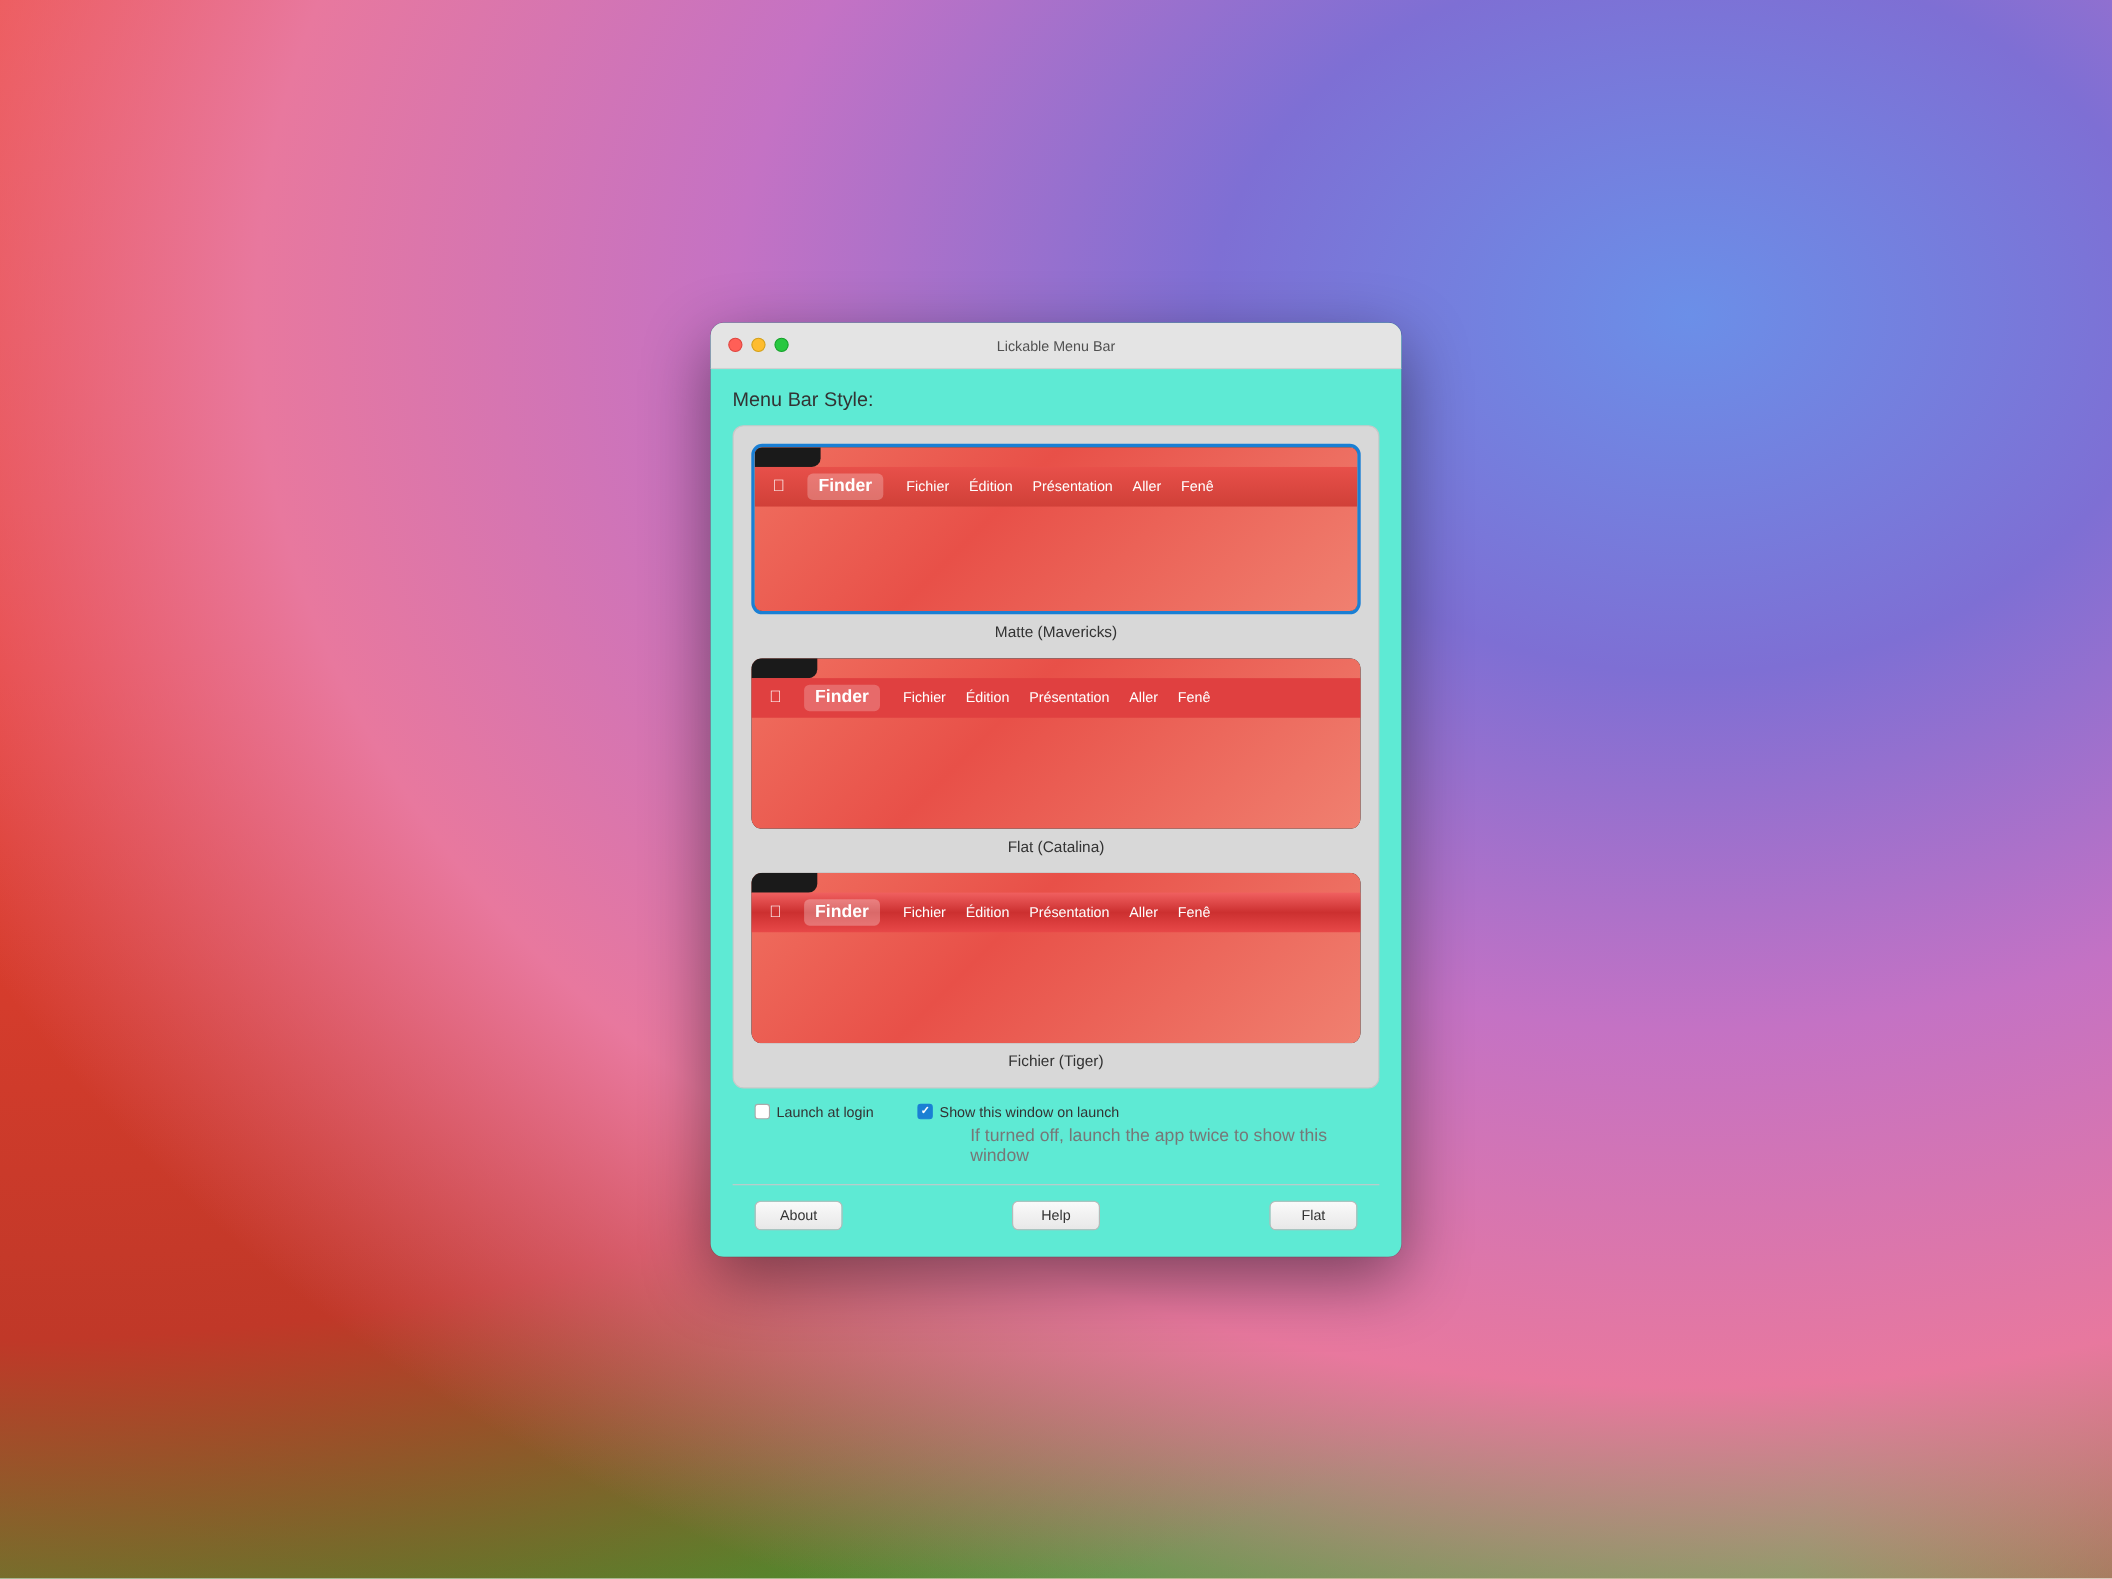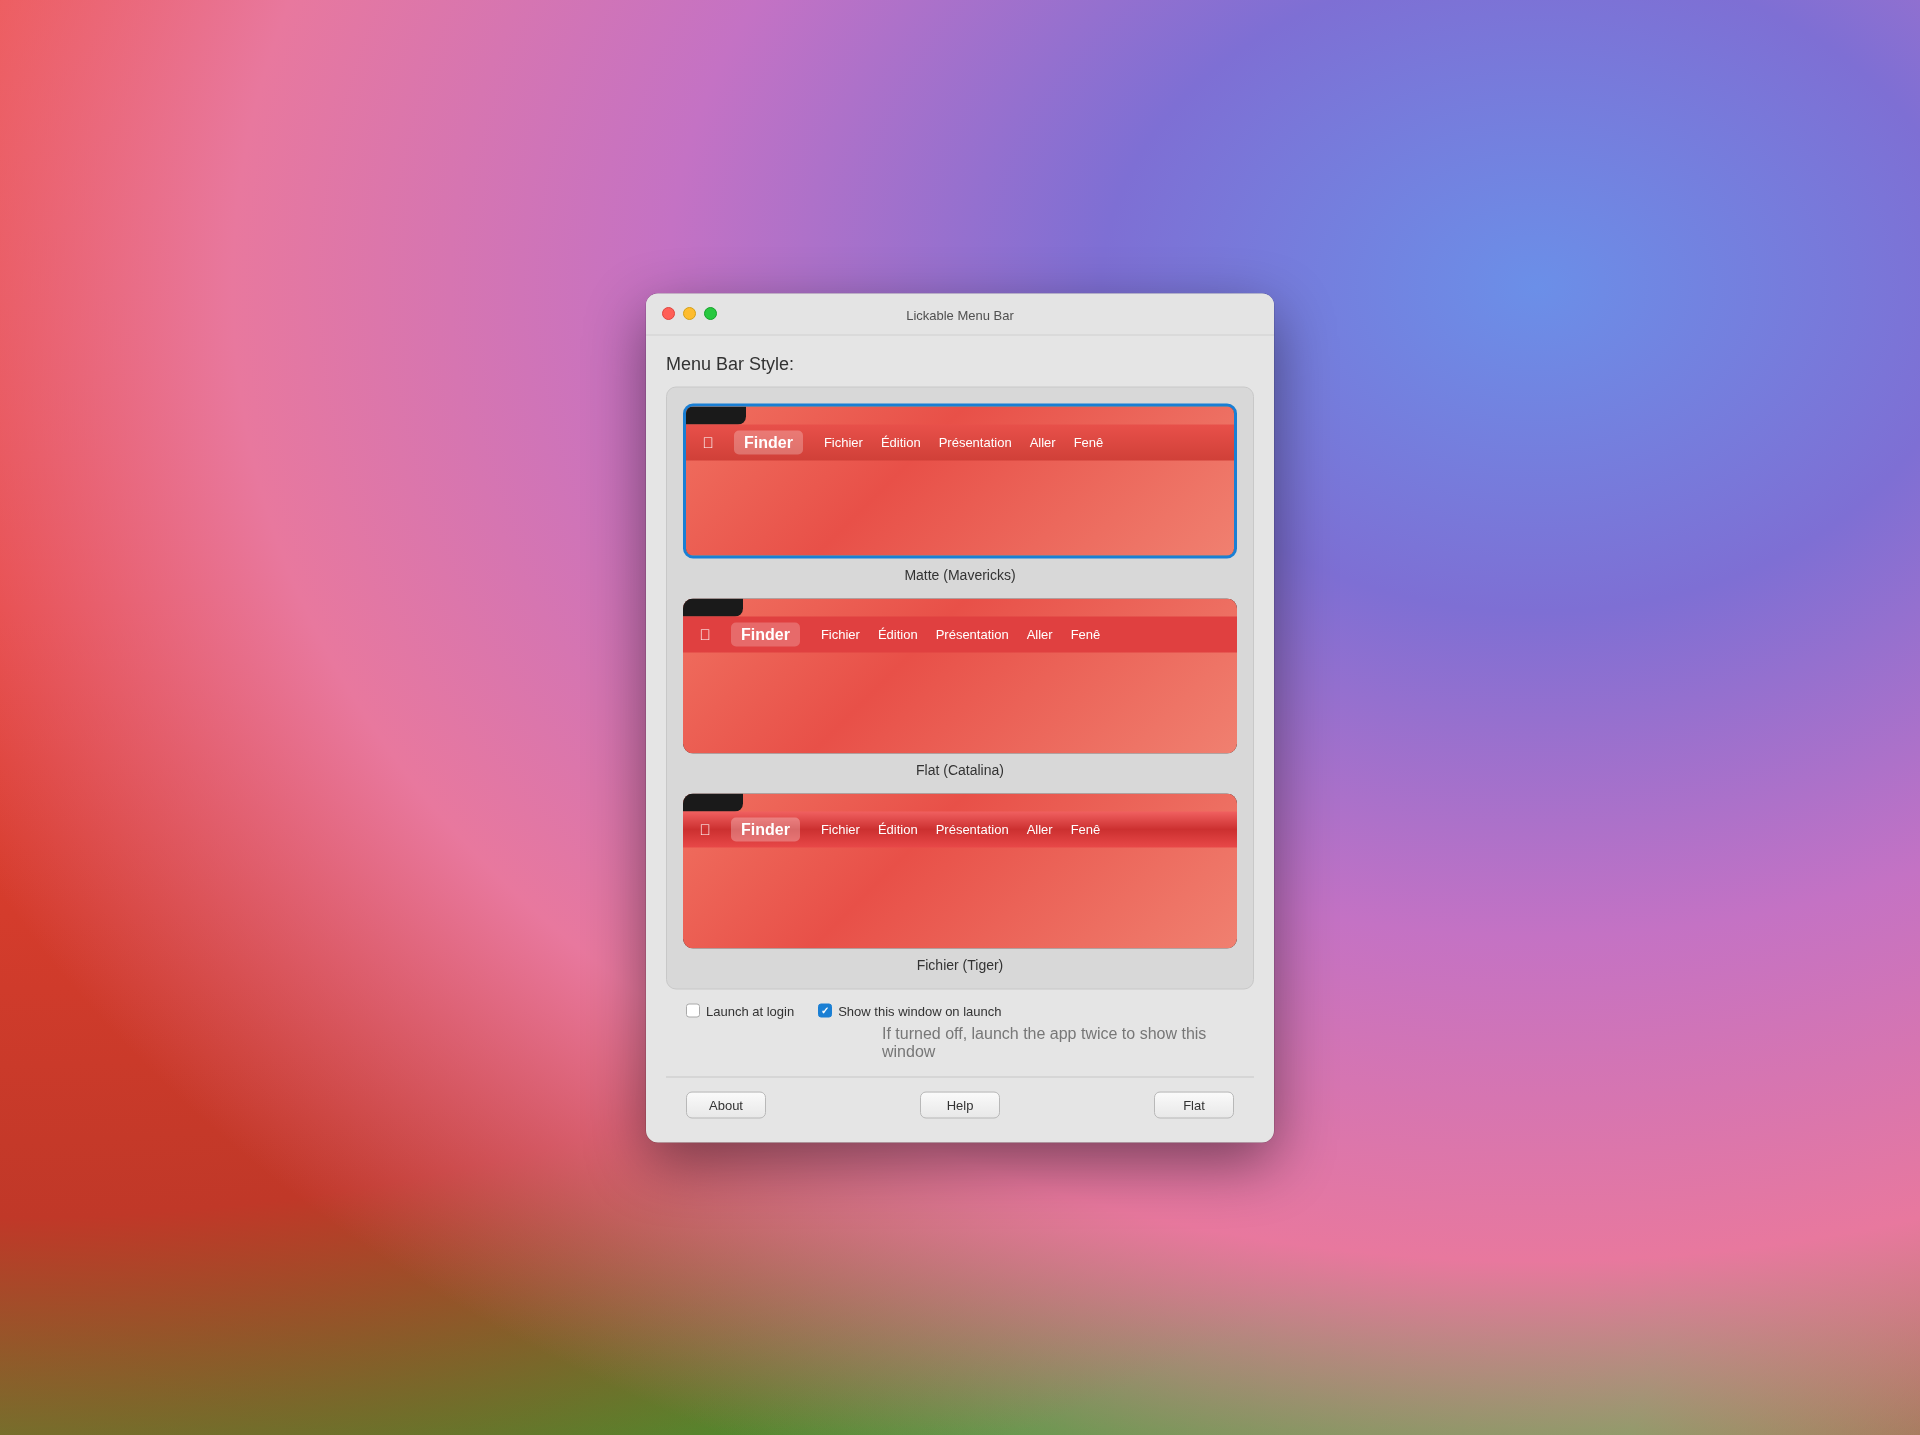--- a/index.html
+++ b/index.html
@@ -22,21 +22,21 @@
         radial-gradient(ellipse at 60% 60%, #d87840 0%, #c86030 40%, transparent 70%),
         linear-gradient(135deg, #e04830 0%, #d04828 20%, #206018 40%, #308020 60%, #c87850 80%, #a06040 100%);
     }
 
     .window {
       position: absolute;
       left: 50%;
       top: 50%;
       transform: translate(-50%, -50%);
       width: 628px;
-      background: #e5e5e5;
+      background: #5eead4;
       border-radius: 12px;
       box-shadow: 0 20px 60px rgba(0,0,0,0.45), 0 0 0 0.5px rgba(0,0,0,0.2);
       overflow: hidden;
     }
 
     .titlebar {
       background: #e4e4e4;
       padding: 14px 16px 12px;
       display: flex;
       align-items: center;
@@ -216,21 +216,21 @@
       text-align: left;
     }
 
     .bottom-section {
       padding: 14px 20px 0;
     }
 
     .checkboxes-row {
       display: flex;
       align-items: flex-start;
-      gap: 24px;
+      gap: 40px;
       margin-bottom: 6px;
     }
 
     .checkbox-item {
       display: flex;
       align-items: center;
       gap: 6px;
     }
 
     .checkbox {

